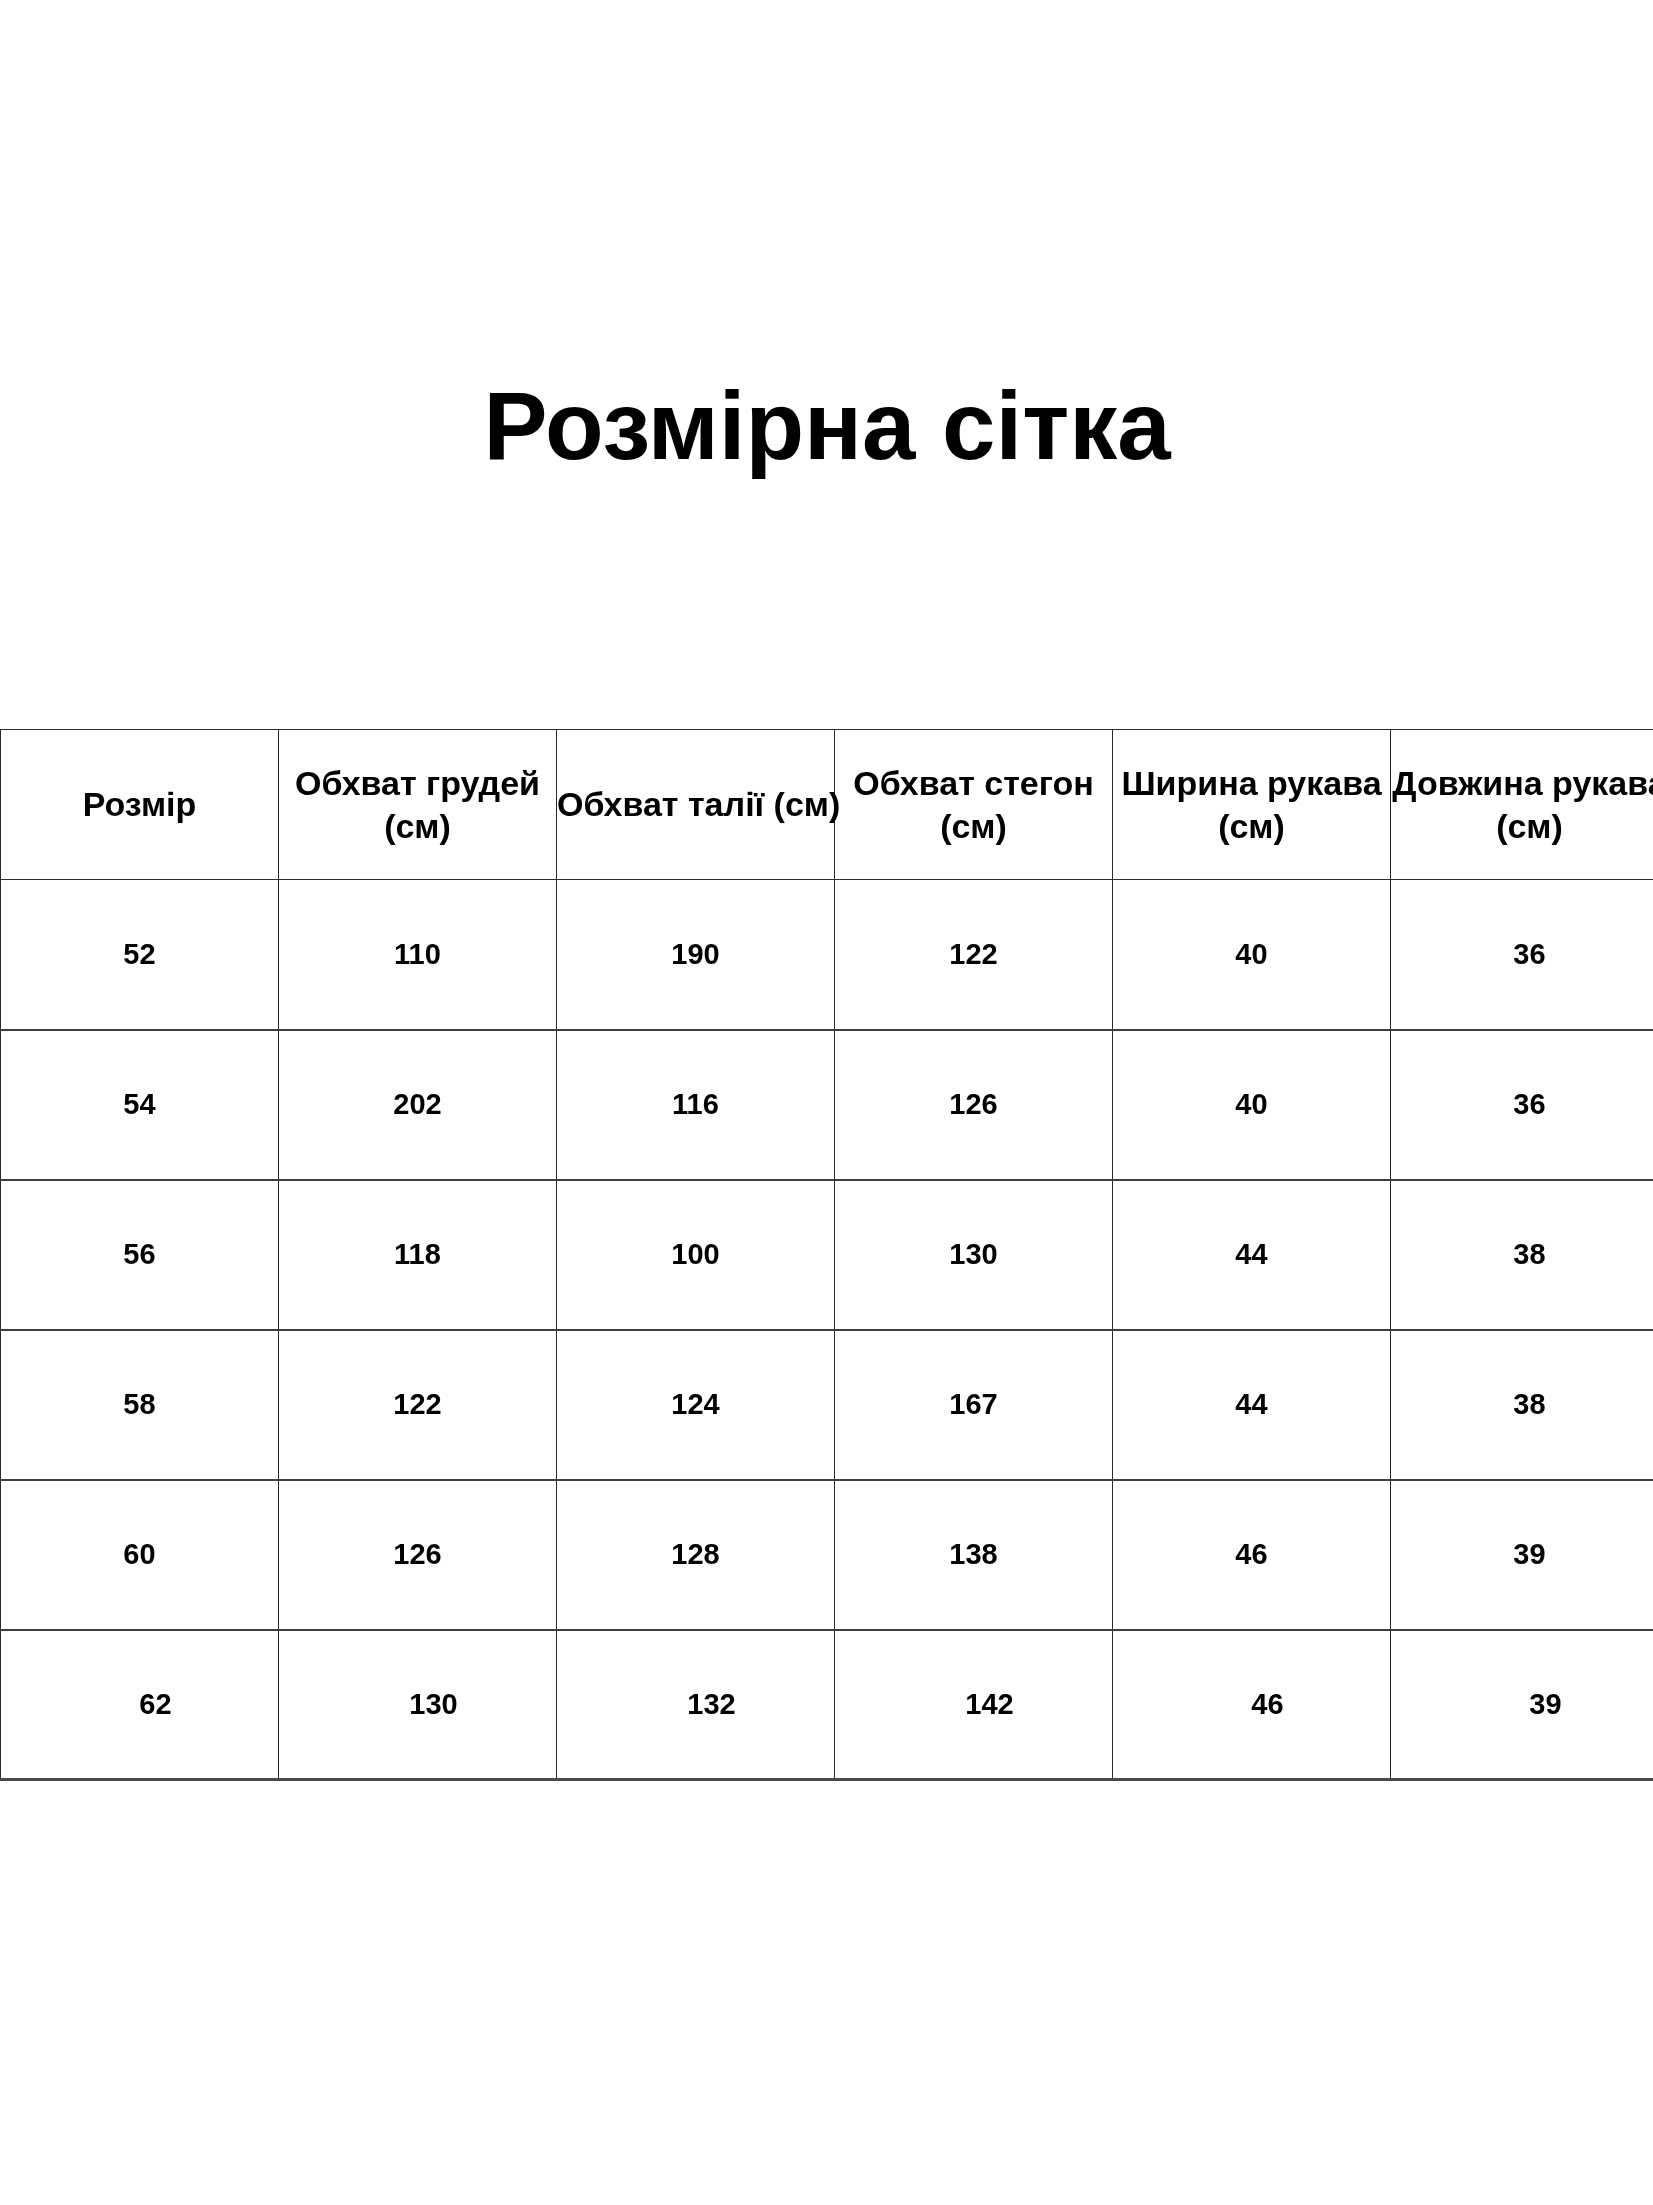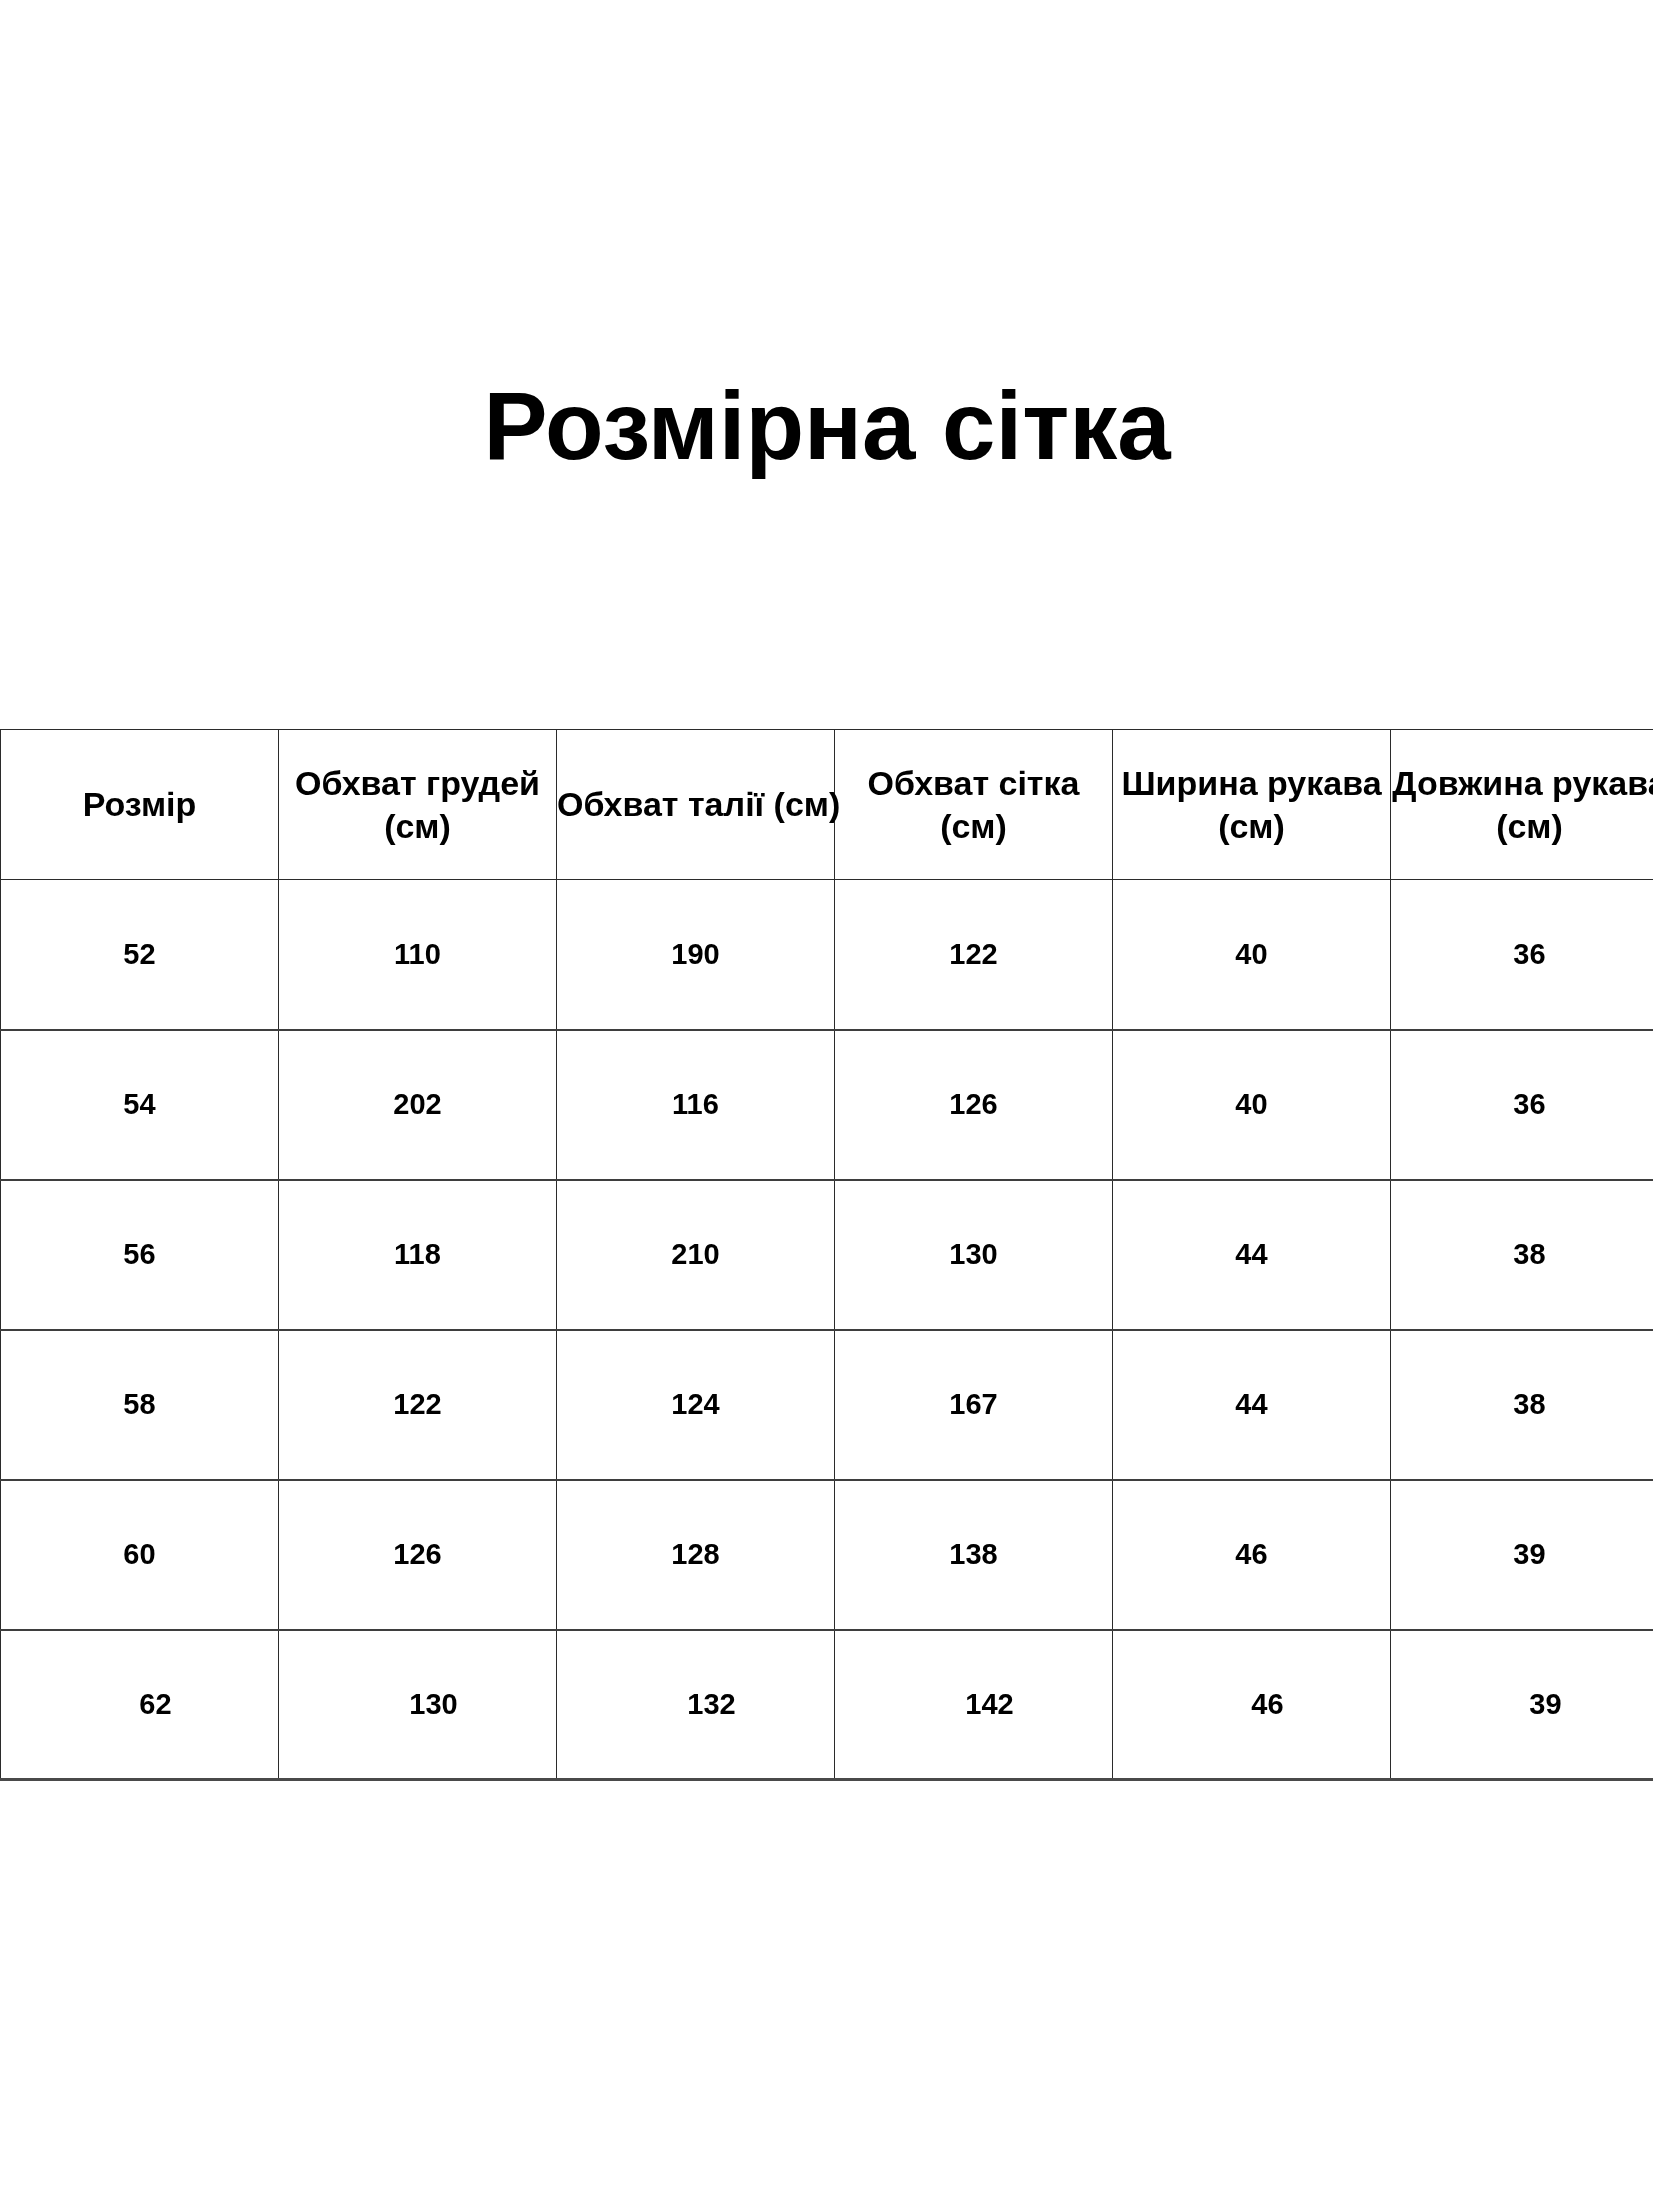--- a/index.html
+++ b/index.html
@@ -84,21 +84,21 @@
       </td>
       <td>
         <span class="hline">Обхват грудей</span>
         <span class="hline">(см)</span>
       </td>
       <td>
         <span class="hline">Обхват талії (см)</span>
 
       </td>
       <td>
-        <span class="hline">Обхват сітка</span>
+        <span class="hline">Обхват стегон</span>
         <span class="hline">(см)</span>
       </td>
       <td>
         <span class="hline">Ширина рукава</span>
         <span class="hline">(см)</span>
       </td>
       <td>
         <span class="hline">Довжина рукава</span>
         <span class="hline">(см)</span>
       </td>
@@ -118,21 +118,21 @@
       <td>202</td>
       <td>116</td>
       <td>126</td>
       <td>40</td>
       <td>36</td>
     </tr>
 
     <tr class="data-row">
       <td class="size-cell">56</td>
       <td>118</td>
-      <td>210</td>
+      <td>100</td>
       <td>130</td>
       <td>44</td>
       <td>38</td>
     </tr>
 
     <tr class="data-row">
       <td class="size-cell">58</td>
       <td>122</td>
       <td>124</td>
       <td>167</td>

